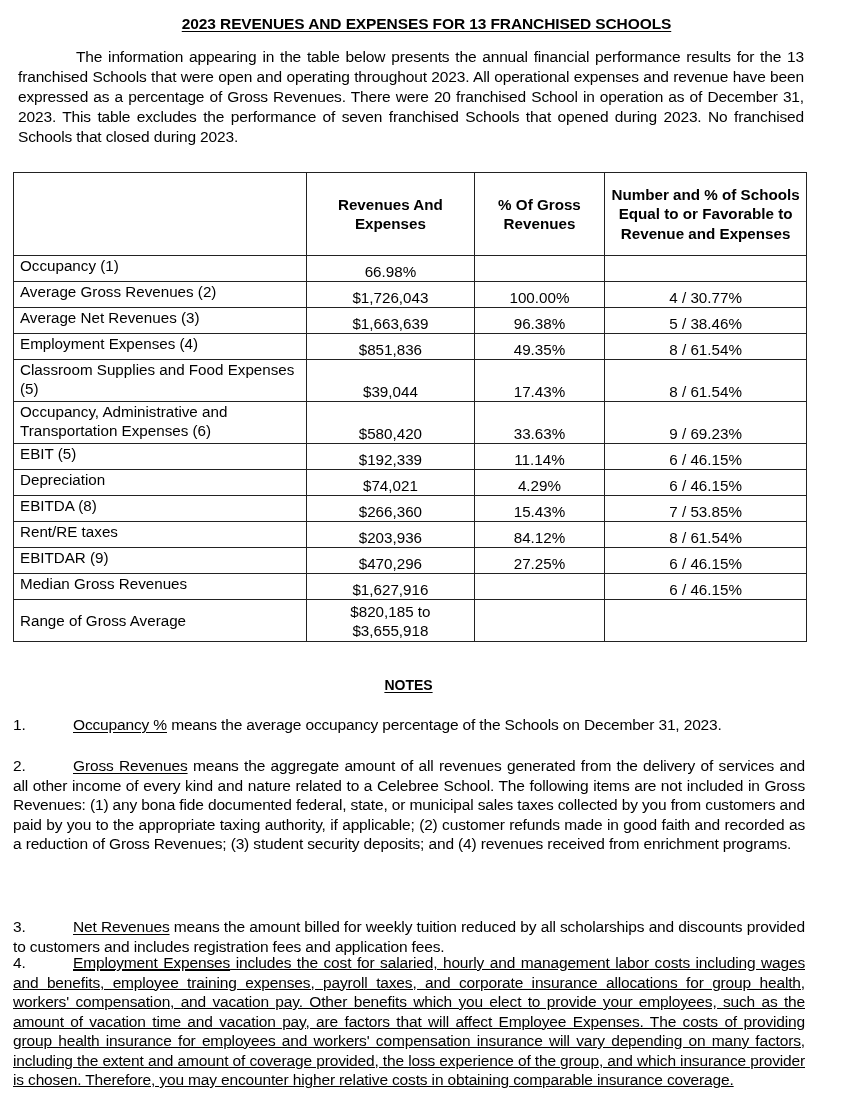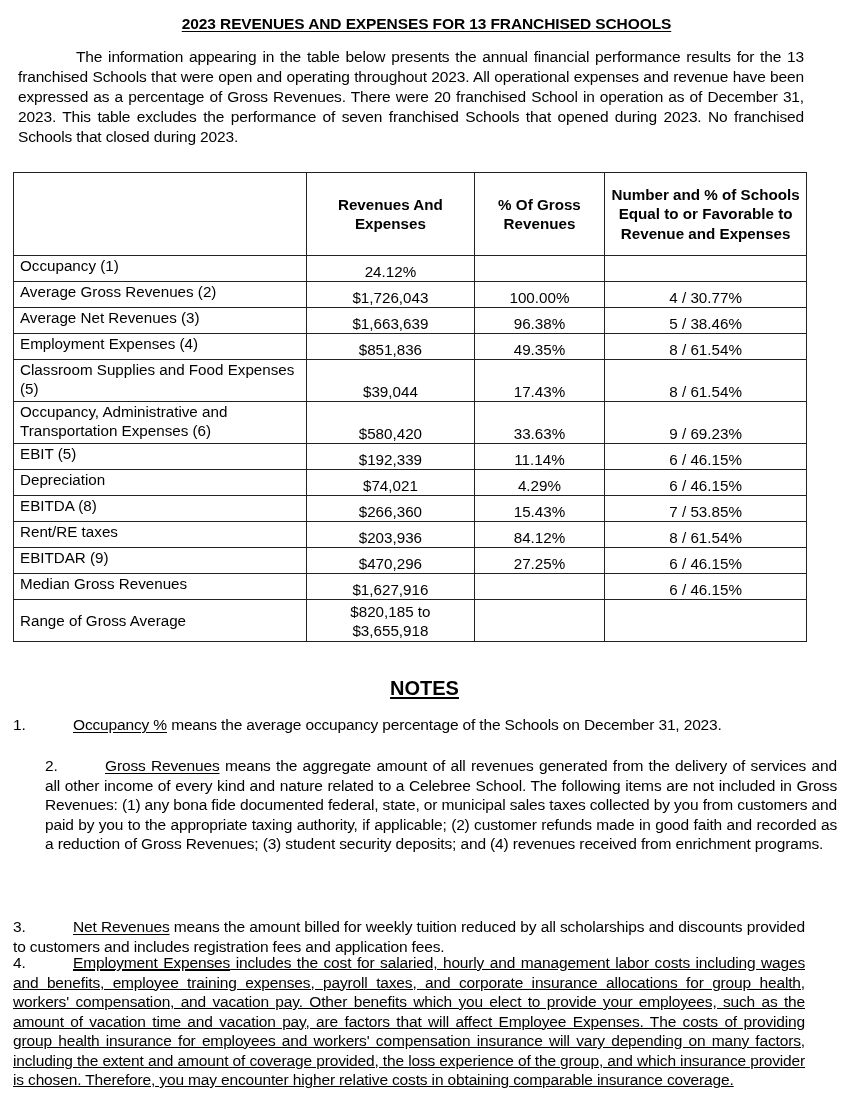--- a/index.html
+++ b/index.html
@@ -31,53 +31,53 @@
   table.fin td.label { text-align: left; padding-left: 6px; line-height: 19px; vertical-align: top; }
   table.fin td.num { text-align: center; line-height: 19px; padding-top: 3px; }
   table.fin tr.r1 td { height: 22px; }
   table.fin tr.r2 td { height: 38px; }
   table.fin td.mid { vertical-align: middle; }
   .col1 { width: 283px; }
   .col2 { width: 158px; }
   .col3 { width: 121px; margin-top: 24px; }
   .col4 { width: 192px; }
   .notes-title {
-    position: absolute; left: 16px; top: 677px; width: 817px; text-align: center;
-    font-weight: bold; font-size: 20px;
+    position: absolute; left: 0; top: 677px; width: 817px; text-align: center;
+    font-weight: bold; font-size: 14px;
   }
   .notes-title span { text-decoration: underline; text-underline-offset: 2px; }
   .note {
     position: absolute; left: 13px; width: 792px; font-size: 15.5px;
     line-height: 19.5px; text-align: justify; letter-spacing: -0.15px;
   }
   .note .num { display: inline-block; width: 60px; }
   .note .term { text-decoration: underline; text-underline-offset: 2px; }
   .n1 { top: 715px; }
-  .n2 { top: 756px; margin-left: 32px; }
+  .n2 { top: 756px; }
   .n3 { top: 917px; }
   .n4 { top: 953px; text-decoration: underline; }
 </style>
 </head>
 <body>
 
 <div class="title"><span>2023 REVENUES AND EXPENSES FOR 13 FRANCHISED SCHOOLS</span></div>
 
 <div class="intro">The information appearing in the table below presents the annual financial performance results for the 13 franchised Schools that were open and operating throughout 2023. All operational expenses and revenue have been expressed as a percentage of Gross Revenues. There were 20 franchised School in operation as of December 31, 2023.  This table excludes the performance of seven franchised Schools that opened during 2023.  No franchised Schools that closed during 2023.</div>
 
 <table class="fin">
   <tbody>
       <tr>
     <th class="col1"></th>
     <th class="col2">Revenues And Expenses</th>
     <th class="col3">% Of Gross Revenues</th>
     <th class="col4">Number and % of Schools Equal to or Favorable to Revenue and Expenses</th>
   </tr>
   <tr class="r1">
     <td class="label">Occupancy (1)</td>
-    <td class="num">24.12%</td>
+    <td class="num">66.98%</td>
     <td class="num"></td>
     <td class="num"></td>
   </tr>
   <tr class="r1">
     <td class="label">Average Gross Revenues (2)</td>
     <td class="num">$1,726,043</td>
     <td class="num">100.00%</td>
     <td class="num">4 / 30.77%</td>
   </tr>
   <tr class="r1">

